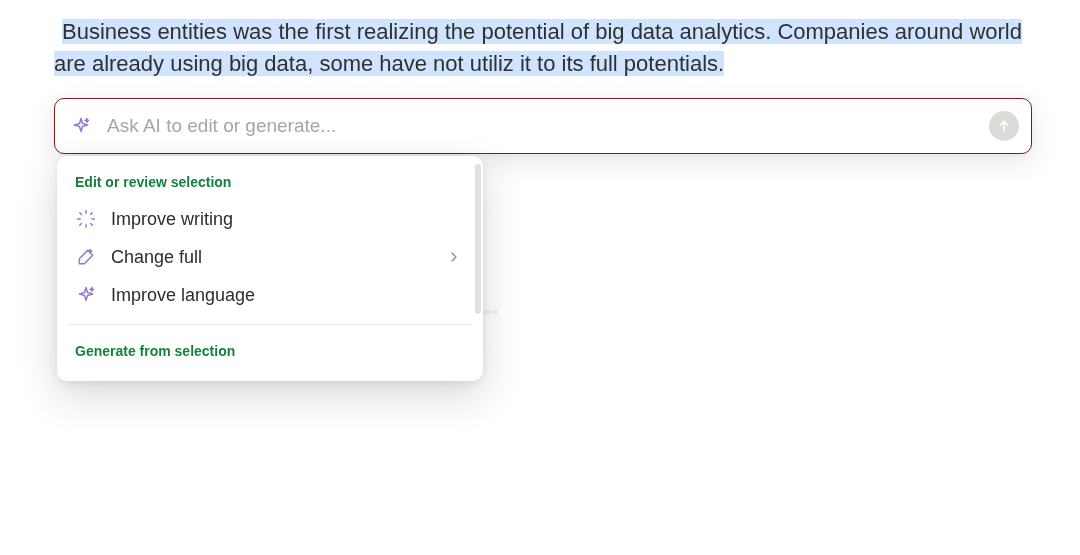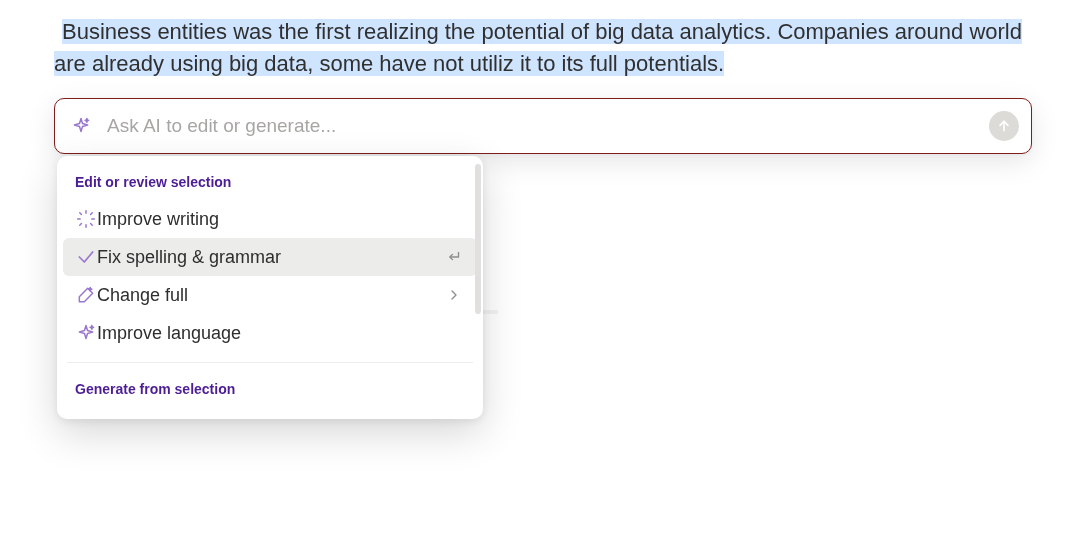--- a/index.html
+++ b/index.html
@@ -75,27 +75,27 @@
     top: 156px;
     width: 426px;
     background: #ffffff;
     border-radius: 10px;
     box-shadow: 0 14px 40px rgba(0,0,0,0.16), 0 2px 8px rgba(0,0,0,0.08);
     padding: 10px 6px 12px 6px;
   }
   .menu-section-label {
     font-size: 14px;
     font-weight: 600;
-    color: #4c1d95;
+    color: #15803d;
     padding: 8px 12px 10px 12px;
   }
   .menu-item {
     display: flex;
     align-items: center;
-    gap: 0;
+    gap: 14px;
     padding: 7px 12px;
     border-radius: 6px;
     font-size: 18px;
     line-height: 24px;
     color: #2e2e2e;
     cursor: pointer;
   }
   .menu-item.hover {
     background: #ececea;
   }
@@ -177,34 +177,20 @@
             <path d="M22 12 H19"></path>
           <path d="M6.5 6.5 L4.5 4.5"></path>
             <path d="M19.5 19.5 L17.5 17.5"></path>
           <path d="M6.5 17.5 L4.5 19.5"></path>
             <path d="M19.5 4.5 L17.5 6.5"></path>
         </svg>
       </span>
       <span class="label">Improve writing</span>
     </div>
 
-    <div class="menu-item hover">
-      <span class="icon-slot">
-        <svg viewBox="0 0 24 24" width="20" height="20" fill="none" stroke="#9a77cf" stroke-width="2" stroke-linecap="round" stroke-linejoin="round">
-          <path d="M4 12 L10 18 L20 6"></path>
-        </svg>
-      </span>
-      <span class="label">Fix spelling &amp; grammar</span>
-      <span class="trailing">
-        <svg viewBox="0 0 24 24" width="18" height="18" fill="none" stroke="#8f8e8b" stroke-width="1.8" stroke-linecap="round" stroke-linejoin="round">
-          <path d="M18 6 V12 H7"></path>
-          <path d="M10 8.5 L6.5 12 L10 15.5"></path>
-        </svg>
-      </span>
-    </div>
 
 
 
     <div class="menu-item">
       <span class="icon-slot">
         <svg viewBox="0 0 24 24" width="20" height="20" fill="none" stroke="#9a77cf" stroke-width="1.8" stroke-linecap="round" stroke-linejoin="round">
           <path d="M14 4 L20 10 L10 20 L4 20 L4 14 Z"></path>
           <path d="M17 3 L17.6 4.4 L19 5 L17.6 5.6 L17 7 L16.4 5.6 L15 5 L16.4 4.4 Z"></path>
         </svg>
       </span>

